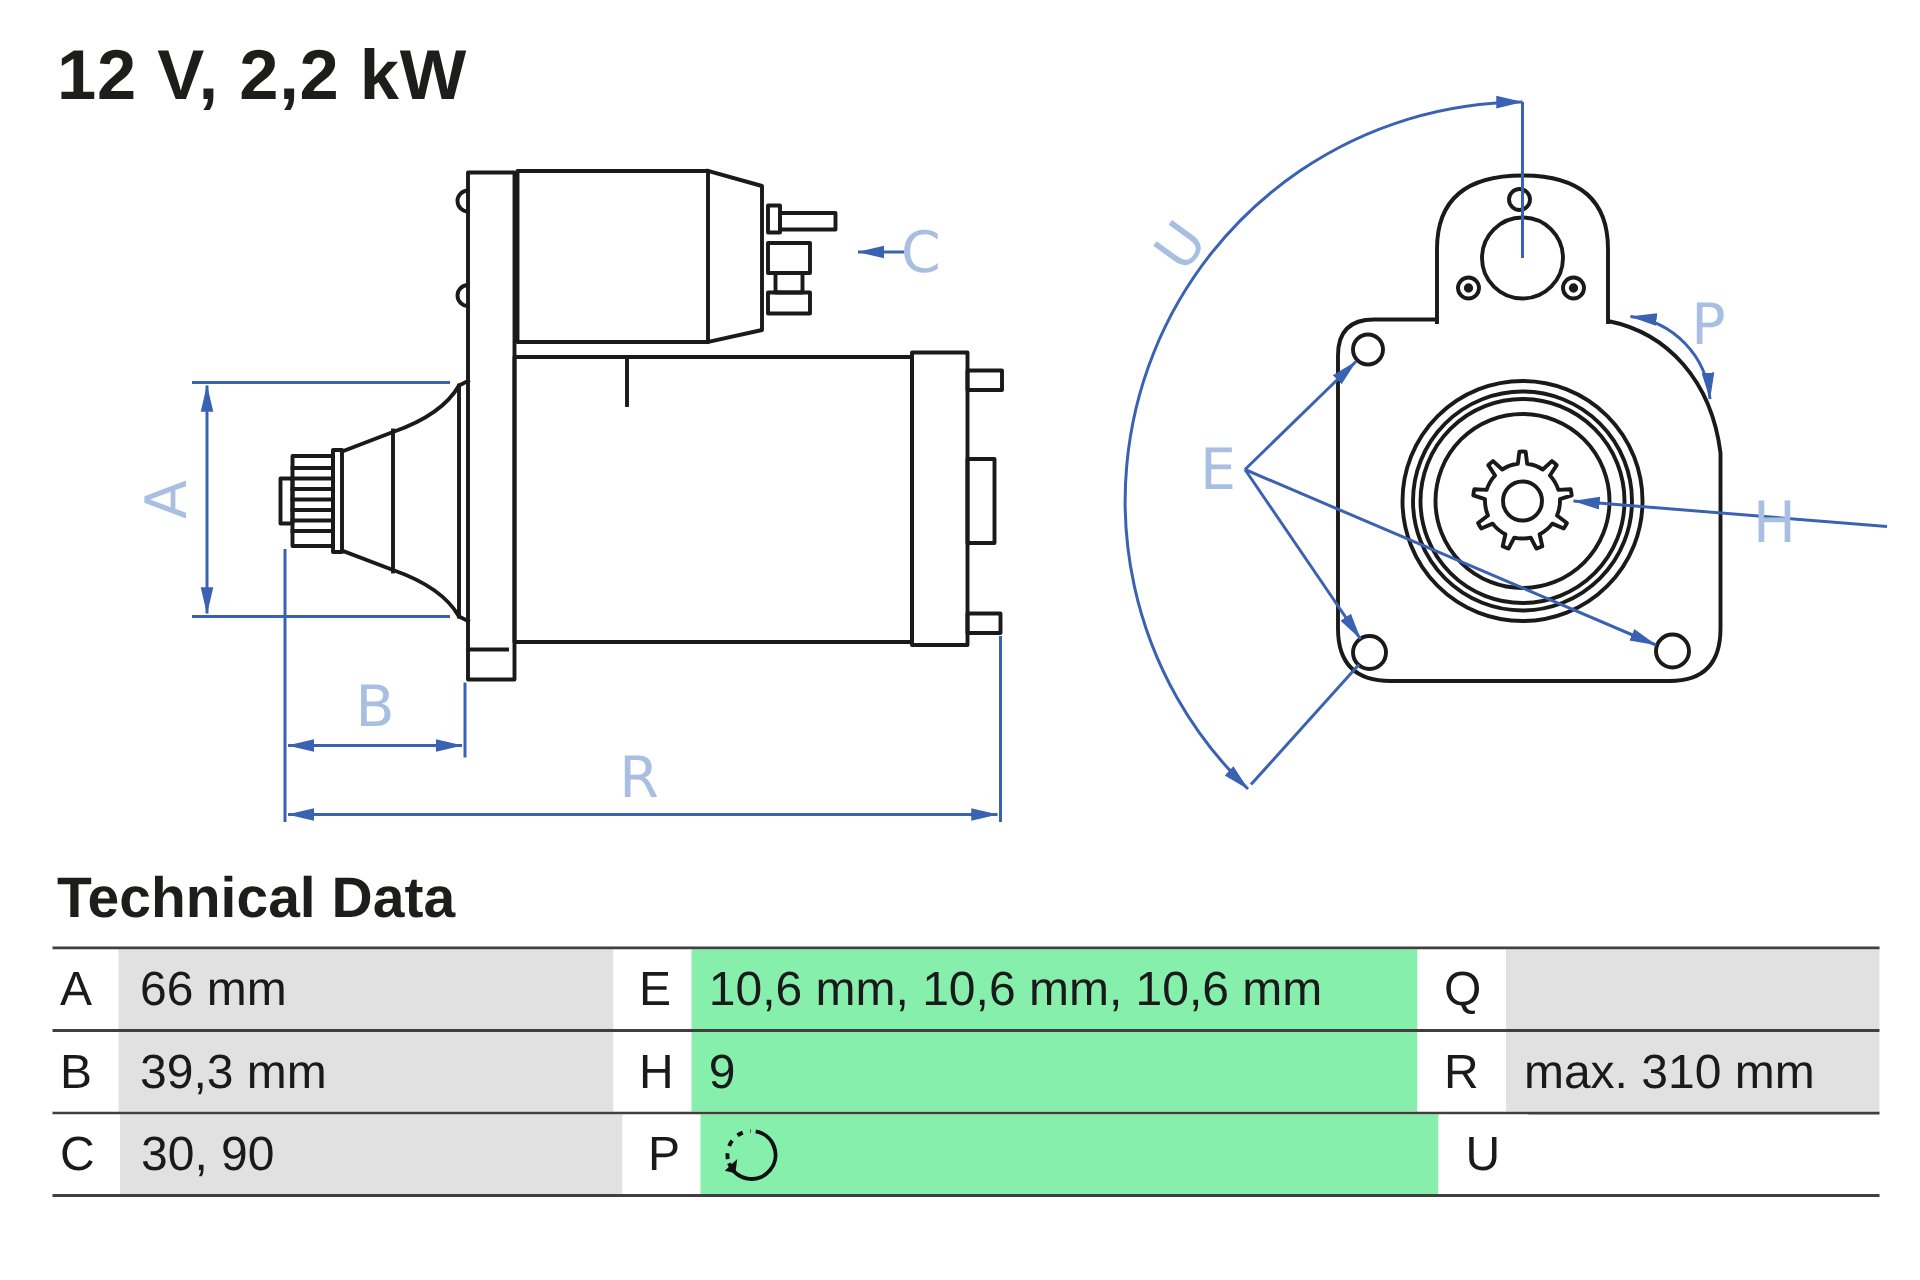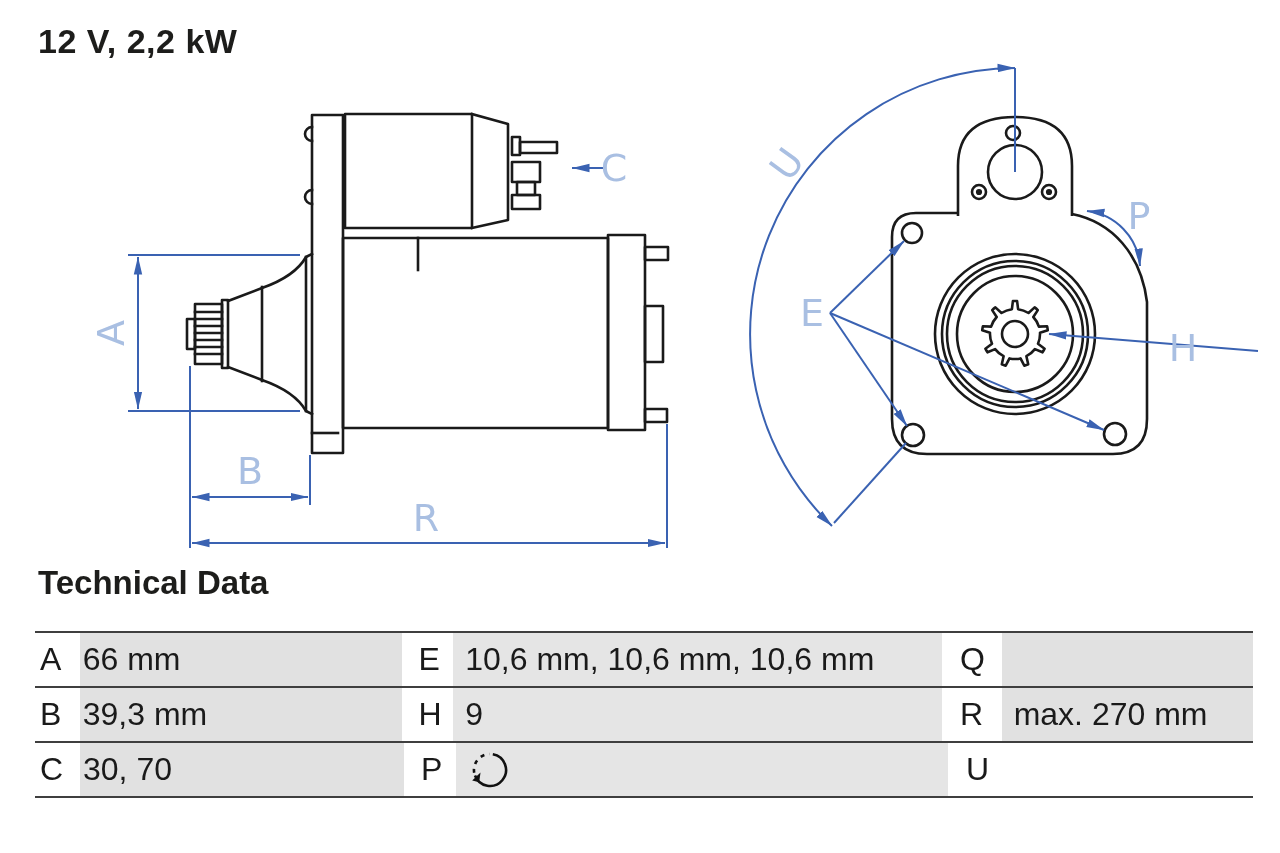--- a/index.html
+++ b/index.html
@@ -1,29 +1,29 @@
 <!DOCTYPE html>
 <html><head>
 <meta charset="utf-8">
 <style>
   html,body{margin:0;padding:0;background:#fff;}
   #page{position:relative;width:1280px;height:853px;background:#ffffff;overflow:hidden;
         font-family:"Liberation Sans","DejaVu Sans",sans-serif;color:#1a1a1a;}
-  #title{position:absolute;top:22px;left:38px;font-size:34px;font-weight:bold;color:#1d1d1b;letter-spacing:.5px;}
-  #tech-heading{position:absolute;top:564px;left:38px;font-size:33px;font-weight:bold;color:#1d1d1b;}
+  #title{position:absolute;top:22px;left:38px;font-size:47px;font-weight:bold;color:#1d1d1b;letter-spacing:.5px;}
+  #tech-heading{position:absolute;top:578px;left:38px;font-size:38px;font-weight:bold;color:#1d1d1b;}
   #diagram-svg{position:absolute;top:0;left:0;}
   .dim-label{fill:#a9bfe2;font-size:38px;font-family:"DejaVu Sans",sans-serif;}
   
   #tech-table{position:absolute;top:631px;left:35px;width:1218px;border-bottom:2px solid #3f3f3f;}
   .t-row{display:flex;height:53px;border-top:2px solid #3f3f3f;align-items:stretch;font-size:32px;}
   .t-cell{display:flex;align-items:center;white-space:nowrap;overflow:hidden;}
   .key1{width:40px;padding-left:5px;background:#fff;}
-  .val1{width:321px;padding-left:3px;background:#e1e1e1;}
+  .val1{width:321px;padding-left:14px;background:#e1e1e1;}
   .key2{width:52px;padding-left:17px;background:#fff;box-sizing:border-box;}
-  .val2{width:492px;padding-left:12px;background:#e5e5e5;box-sizing:border-box;}
+  .val2{width:492px;padding-left:12px;background:#86efac;box-sizing:border-box;}
   .key3{width:60px;padding-left:18px;background:#fff;box-sizing:border-box;}
   .val3{width:253px;padding-left:12px;background:#e1e1e1;box-sizing:border-box;}
   .rot-icon{margin-left:2px;}
 </style>
 </head>
 <body>
 
 <div id="page">
 
   <div id="title">12 V, 2,2 kW</div>
@@ -167,25 +167,25 @@
       <div class="t-cell val2">10,6 mm, 10,6 mm, 10,6 mm</div>
       <div class="t-cell key3">Q</div>
       <div class="t-cell val3"></div>
     </div>
     <div class="t-row">
       <div class="t-cell key1">B</div>
       <div class="t-cell val1">39,3 mm</div>
       <div class="t-cell key2">H</div>
       <div class="t-cell val2">9</div>
       <div class="t-cell key3">R</div>
-      <div class="t-cell val3">max. 270 mm</div>
+      <div class="t-cell val3">max. 310 mm</div>
     </div>
     <div class="t-row">
       <div class="t-cell key1">C</div>
-      <div class="t-cell val1">30, 70</div>
+      <div class="t-cell val1">30, 90</div>
       <div class="t-cell key2">P</div>
       <div class="t-cell val2">
         <svg class="rot-icon" width="40" height="40" viewBox="0 0 40 40">
           <path d="M22.8,4.2 A16,16 0 1 1 5.0,25.5" fill="none" stroke="#111" stroke-width="2.6"></path>
           <path d="M4.2,22.8 A16,16 0 0 1 19.4,4.0" fill="none" stroke="#111" stroke-width="2.6" stroke-dasharray="4 5"></path>
           <polygon points="2.2,30.5 10.5,22.6 9.2,32.2" fill="#111"></polygon>
         </svg>
       </div>
       <div class="t-cell key3">U</div>
     </div>

